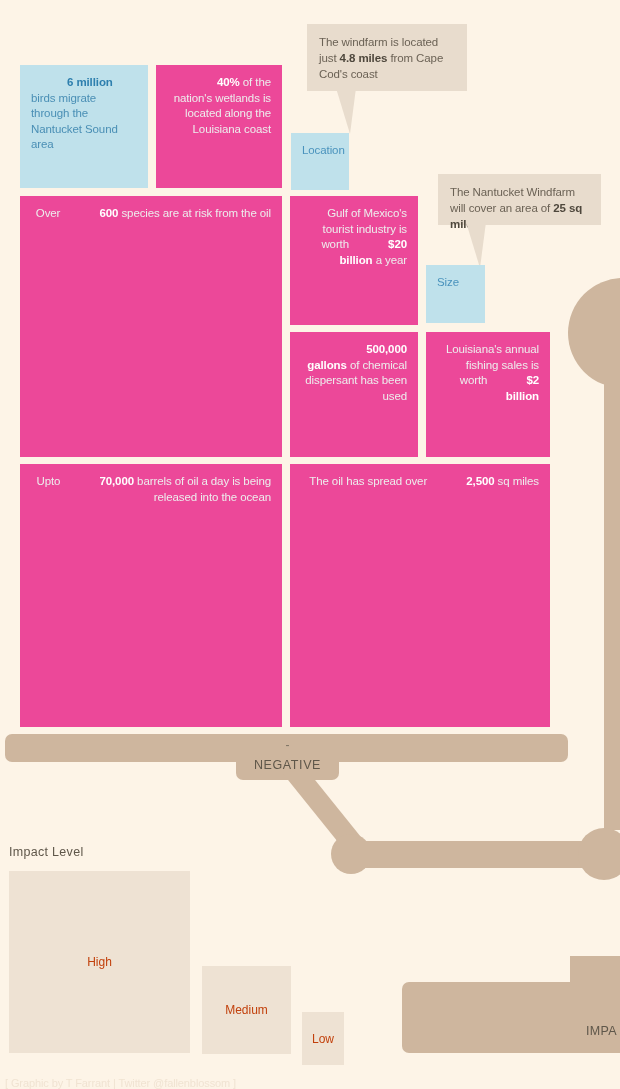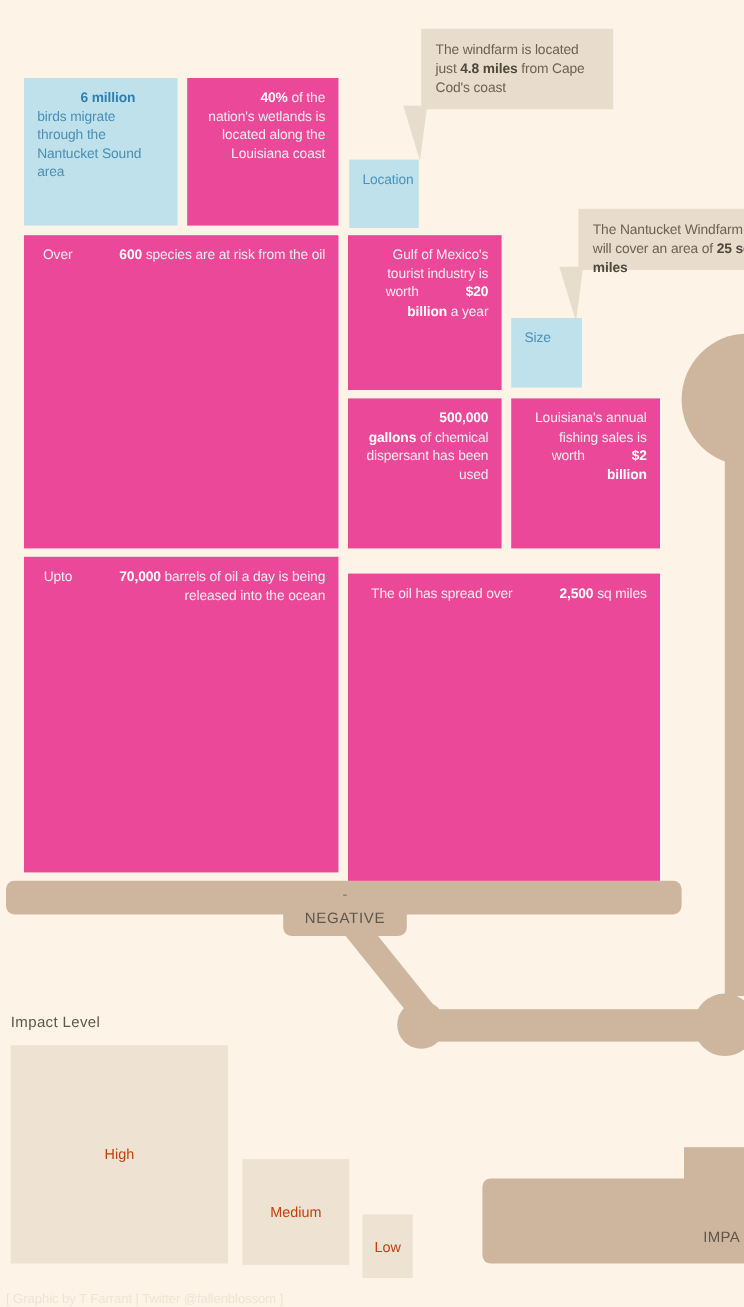--- a/index.html
+++ b/index.html
@@ -52,21 +52,20 @@
   
   .callout {
     position: absolute;
     box-sizing: border-box;
     background: #e8dccd;
     color: #6b6255;
     font-size: 11.5px;
     line-height: 16px;
     padding: 10px 12px;
     letter-spacing: -0.1px;
-    margin-left: 44px;
   }
   .callout b { color: #4e473c; font-weight: bold; }
 
   
   .ribbon {
     position: absolute;
     background: #ceb69e;
   }
   .ribbon.r { border-radius: 7px; }
 
@@ -158,21 +157,21 @@
   </div>
 
   <div class="card card-dark" style="left:426px; top:332px; width:124px; height:125px;">
     <span>Louisiana's annual fishing sales is worth </span><b>$2 billion</b>
   </div>
 
   <div class="card card-dark" style="left:20px; top:464px; width:262px; height:263px;">
     <span>Upto </span><b>70,000</b><span> barrels of oil a day is being released into the ocean</span>
   </div>
 
-  <div class="card card-dark" style="left:290px; top:464px; width:260px; height:263px;margin-top:14px;">
+  <div class="card card-dark" style="left:290px; top:464px; width:260px; height:263px;">
     <span>The oil has spread over </span><b>2,500</b><span> sq miles</span>
   </div>
 
   <div class="ribbon" style="left:568px; top:278px; width:110px; height:110px; border-radius:55px;"></div>
 
   <div class="ribbon" style="left:604px; top:330px; width:30px; height:500px;"></div>
 
   <div class="ribbon r" style="left:5px; top:734px; width:563px; height:28px;"></div>
 
   <div class="ribbon" style="left:236px; top:748px; width:103px; height:32px; border-bottom-left-radius:7px; border-bottom-right-radius:7px;"></div>

